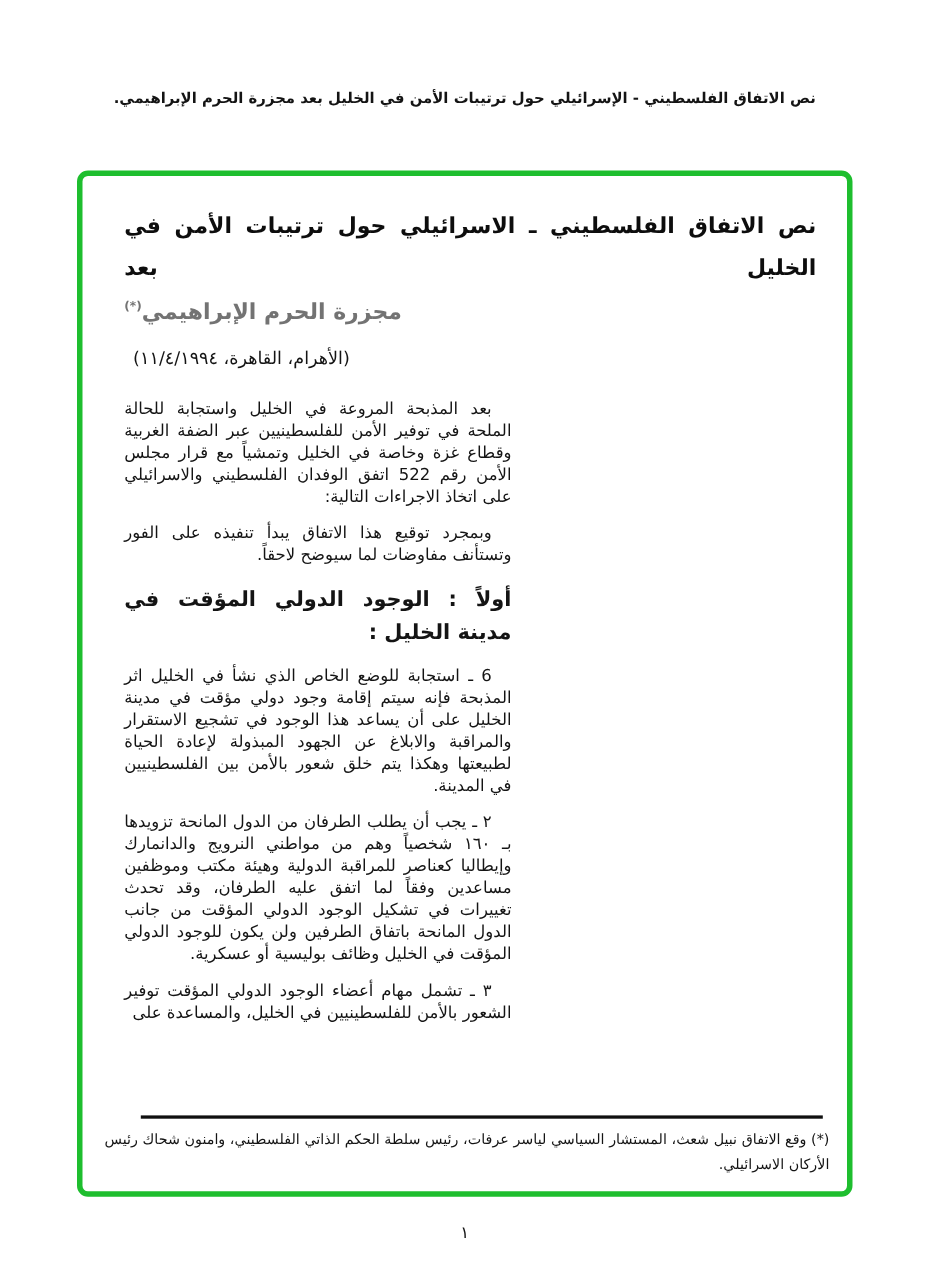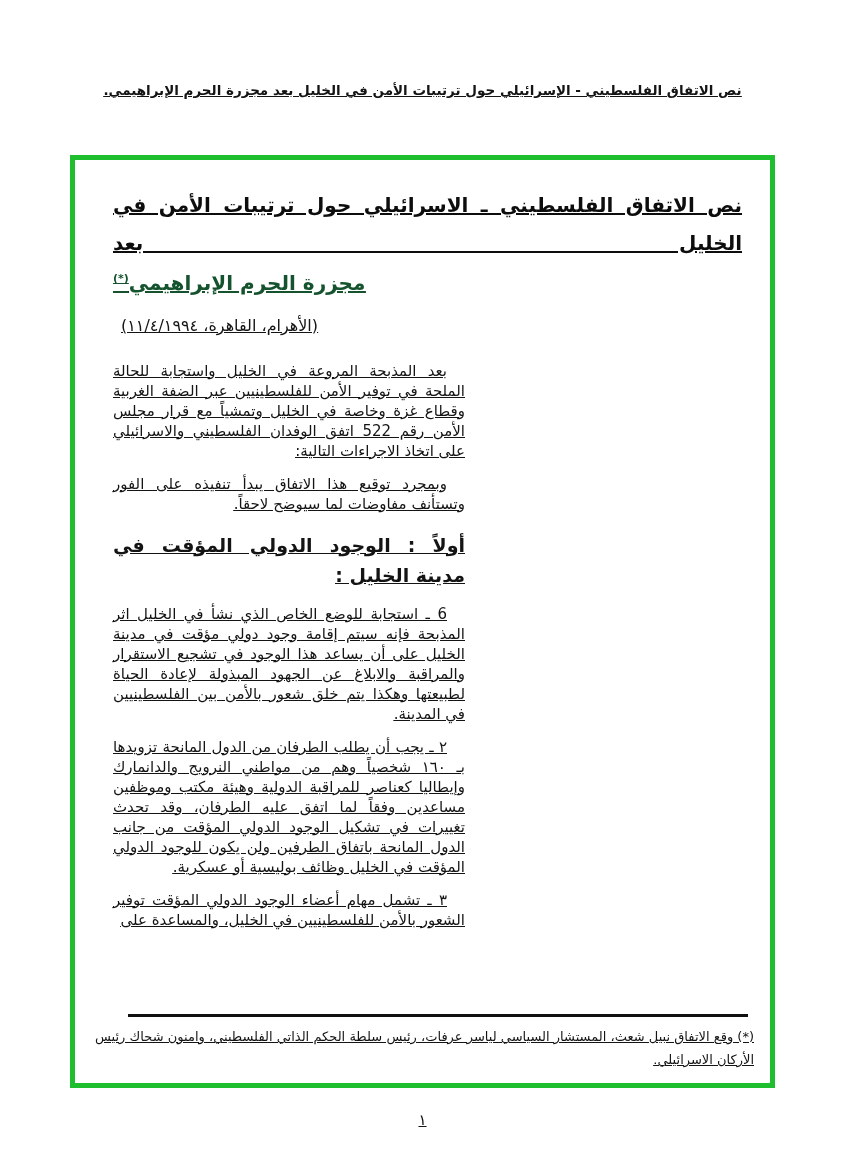--- a/index.html
+++ b/index.html
@@ -1,15 +1,15 @@
 <!DOCTYPE html>
 <html lang="ar"><head>
 <meta charset="utf-8">
 <style>
-  * { box-sizing: border-box; text-decoration: underline; }
+  * { box-sizing: border-box; }
   html, body { margin: 0; padding: 0; }
   body {
     width: 845px;
     height: 1153px;
     position: relative;
     background: #ffffff;
     color: #141414;
     font-family: "DejaVu Sans", sans-serif;
     overflow: hidden;
   }
@@ -36,21 +36,21 @@
 
   
   .green-box {
     position: absolute;
     top: 155px;
     left: 70px;
     width: 705px;
     height: 933px;
     background: #ffffff;
     border: 5px solid #1ebe2e;
-    border-radius: 0;
+    border-radius: 10px;
   }
 
   .doc-inner {
     position: relative;
     height: 100%;
     padding: 26px 28px 14px 38px;
     direction: rtl;
   }
 
   .doc-title-l1 {
@@ -59,21 +59,21 @@
     line-height: 38px;
     text-align: justify;
     text-align-last: justify;
     color: #0d0d0d;
   }
   .doc-title-l2 {
     font-size: 20px;
     font-weight: bold;
     line-height: 34px;
     text-align: left;
-    color: #14532d;
+    color: #737373;
   }
   .doc-title-l2 sup {
     font-size: 11px;
     font-weight: bold;
   }
   .doc-source {
     font-size: 16px;
     line-height: 26px;
     text-align: left;
     padding-left: 8px;

